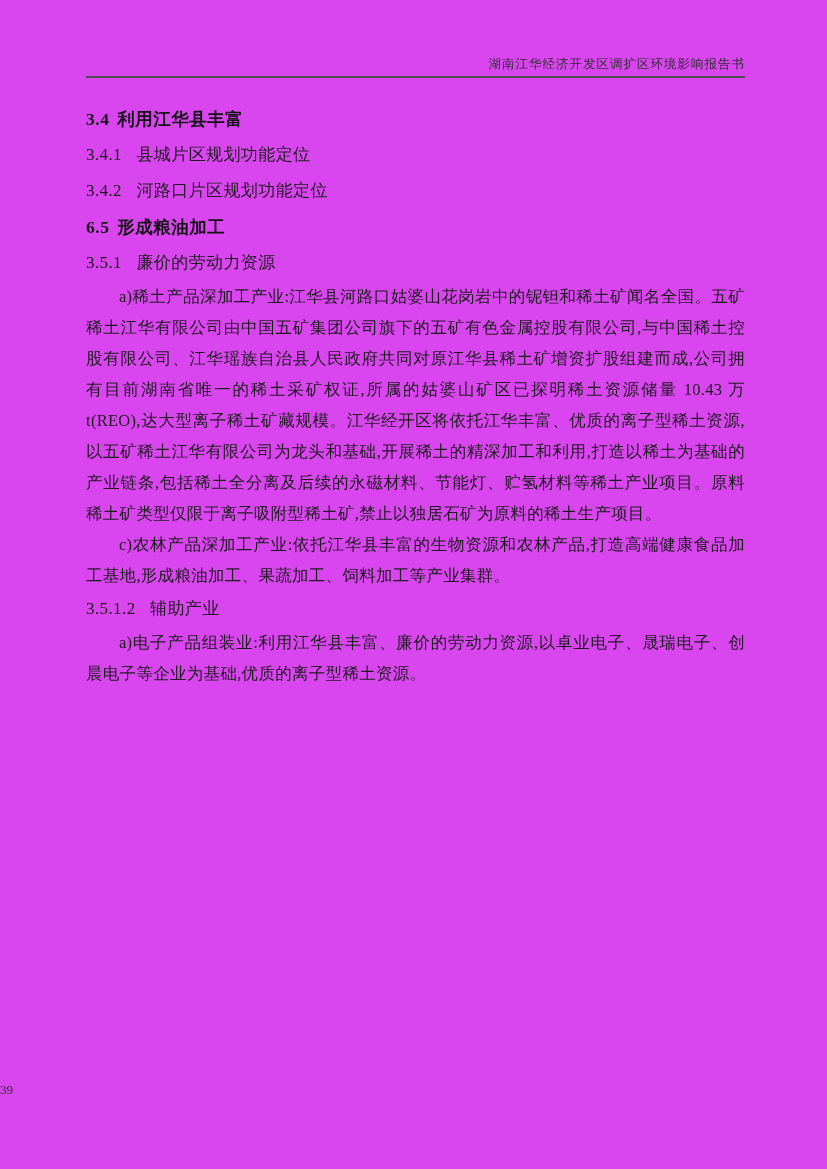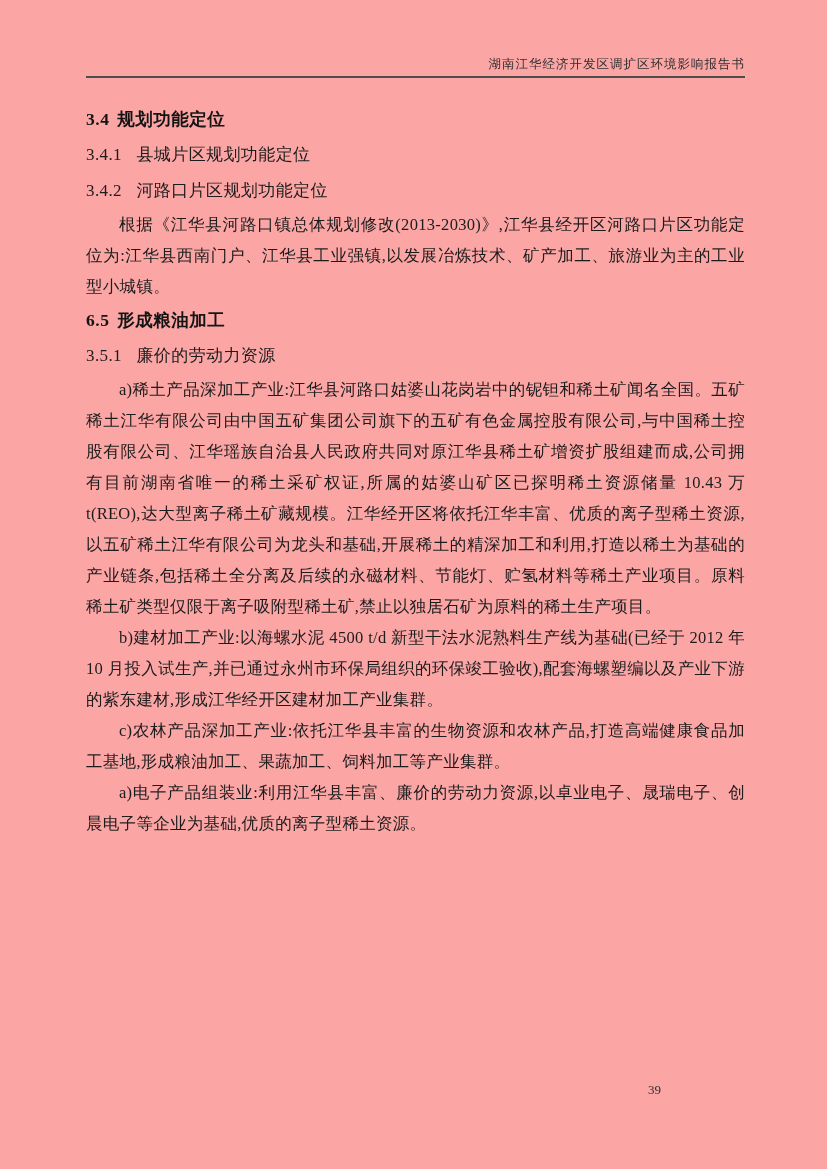--- a/index.html
+++ b/index.html
@@ -10,21 +10,21 @@
   body {
     width: 827px;
     height: 1169px;
     position: relative;
     font-family: "Liberation Serif", "DejaVu Serif", serif;
     color: #1c1c1c;
   }
   .page {
     position: absolute;
     inset: 0;
-    background: #fca5a5;
+    background: #d946ef;
     overflow: hidden;
   }
   .running-header {
     position: absolute;
     top: 56px;
     left: 86px;
     width: 659px;
     text-align: right;
     font-size: 12.5px;
     color: #2e2e2e;
@@ -69,58 +69,57 @@
     text-align: justify;
     text-indent: 2em;
     letter-spacing: 0.3px;
     color: #1c1c1c;
   }
   .footer {
     position: absolute;
     top: 1082px;
     left: 0;
     width: 661px;
-    text-align: right;
+    text-align: left;
     font-size: 13px;
     color: #2e2e2e;
   }
 </style>
 </head>
 <body>
 
 <div class="page">
 
   <div class="running-header">
     <span>湖南江华经济开发区调扩区环境影响报告书</span>
   </div>
   <div class="header-rule"></div>
 
   <div class="content">
 
-    <div class="h1"><span class="num">3.4</span><span>规划功能定位</span></div>
+    <div class="h1"><span class="num">3.4</span><span>利用江华县丰富</span></div>
 
     <div class="h2"><span class="num">3.4.1</span><span>县城片区规划功能定位</span></div>
 
 
     <div class="h2"><span class="num">3.4.2</span><span>河路口片区规划功能定位</span></div>
 
-    <p class="para">根据《江华县河路口镇总体规划修改(2013-2030)》,江华县经开区河路口片区功能定位为:江华县西南门户、江华县工业强镇,以发展冶炼技术、矿产加工、旅游业为主的工业型小城镇。</p>
 
     <div class="h1"><span class="num">6.5</span><span>形成粮油加工</span></div>
 
     <div class="h2"><span class="num">3.5.1</span><span>廉价的劳动力资源</span></div>
 
 
 
     <p class="para">a)稀土产品深加工产业:江华县河路口姑婆山花岗岩中的铌钽和稀土矿闻名全国。五矿稀土江华有限公司由中国五矿集团公司旗下的五矿有色金属控股有限公司,与中国稀土控股有限公司、江华瑶族自治县人民政府共同对原江华县稀土矿增资扩股组建而成,公司拥有目前湖南省唯一的稀土采矿权证,所属的姑婆山矿区已探明稀土资源储量 10.43 万 t(REO),达大型离子稀土矿藏规模。江华经开区将依托江华丰富、优质的离子型稀土资源,以五矿稀土江华有限公司为龙头和基础,开展稀土的精深加工和利用,打造以稀土为基础的产业链条,包括稀土全分离及后续的永磁材料、节能灯、贮氢材料等稀土产业项目。原料稀土矿类型仅限于离子吸附型稀土矿,禁止以独居石矿为原料的稀土生产项目。</p>
 
-    <p class="para">b)建材加工产业:以海螺水泥 4500 t/d 新型干法水泥熟料生产线为基础(已经于 2012 年 10 月投入试生产,并已通过永州市环保局组织的环保竣工验收),配套海螺塑编以及产业下游的紫东建材,形成江华经开区建材加工产业集群。</p>
 
     <p class="para">c)农林产品深加工产业:依托江华县丰富的生物资源和农林产品,打造高端健康食品加工基地,形成粮油加工、果蔬加工、饲料加工等产业集群。</p>
 
+    <div class="h2"><span class="num">3.5.1.2</span><span>辅助产业</span></div>
 
     <p class="para">a)电子产品组装业:利用江华县丰富、廉价的劳动力资源,以卓业电子、晟瑞电子、创晨电子等企业为基础,优质的离子型稀土资源。</p>
 
   </div>
 
   <div class="footer">
     <span>39</span>
   </div>
 
 </div>

